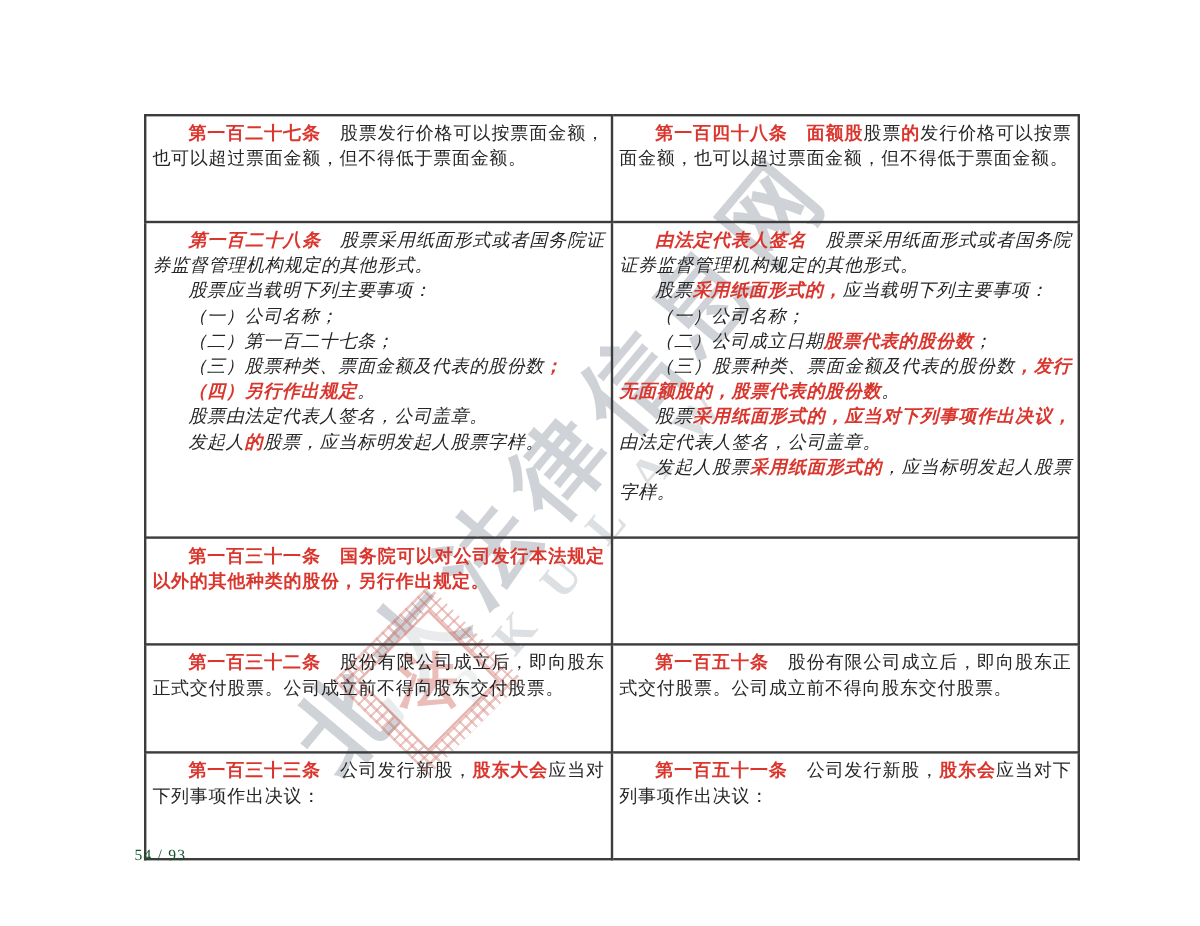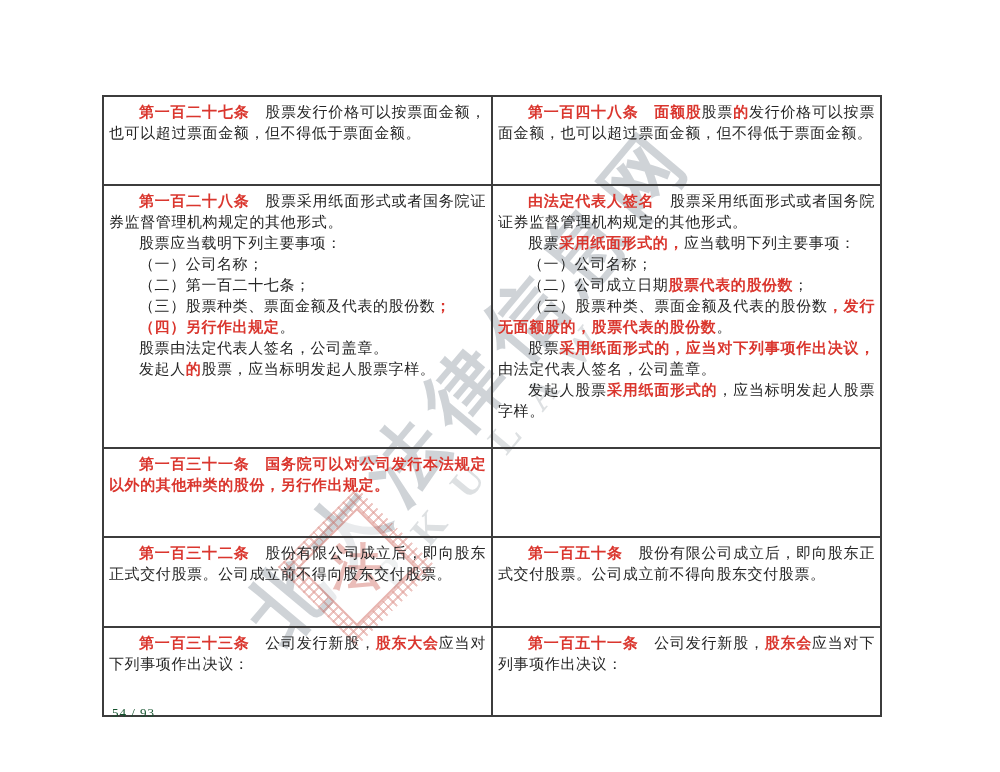--- a/index.html
+++ b/index.html
@@ -22,26 +22,26 @@
         background:
           repeating-linear-gradient(0deg, rgba(198,72,60,0.55) 0 2px, rgba(255,255,255,0) 2px 7px),
           repeating-linear-gradient(90deg, rgba(198,72,60,0.55) 0 2px, rgba(255,255,255,0) 2px 7px);}
   .seal-inner{position:absolute;left:14px;top:14px;width:80px;height:80px;
         background:#fff;border:2px solid rgba(198,72,60,0.75);
         display:flex;align-items:center;justify-content:center;}
   .seal-char{transform:rotate(-45deg);font-size:50px;font-weight:bold;
         color:rgba(198,72,60,0.65);}
 
   
-  table.cmp{position:absolute;left:102px;top:95px;width:780px;z-index:1;
+  table.cmp{position:absolute;left:120px;top:95px;width:780px;z-index:1;
         border-collapse:collapse;table-layout:fixed;background:transparent;}
   table.cmp td{border:2px solid #3c3c3c;vertical-align:top;
         padding:5px 5px 0 5px;width:50%;background:transparent;}
   tr.r0 td{height:82px;}
-  tr.r1 td{height:256px;}
+  tr.r1 td{height:256px;font-style:italic;}
   tr.r2 td{height:82px;}
   tr.r3 td{height:83px;}
   tr.r4 td{height:82px;}
   td p{margin:0;text-indent:2em;text-align:justify;
        font-size:15px;line-height:21px;letter-spacing:0.6px;color:#262626;}
   td p span.red{color:#da362e;font-weight:bold;}
 
   
   .footer{position:absolute;left:112px;top:705px;z-index:1;
        font-size:13px;color:#14532d;letter-spacing:1px;}

